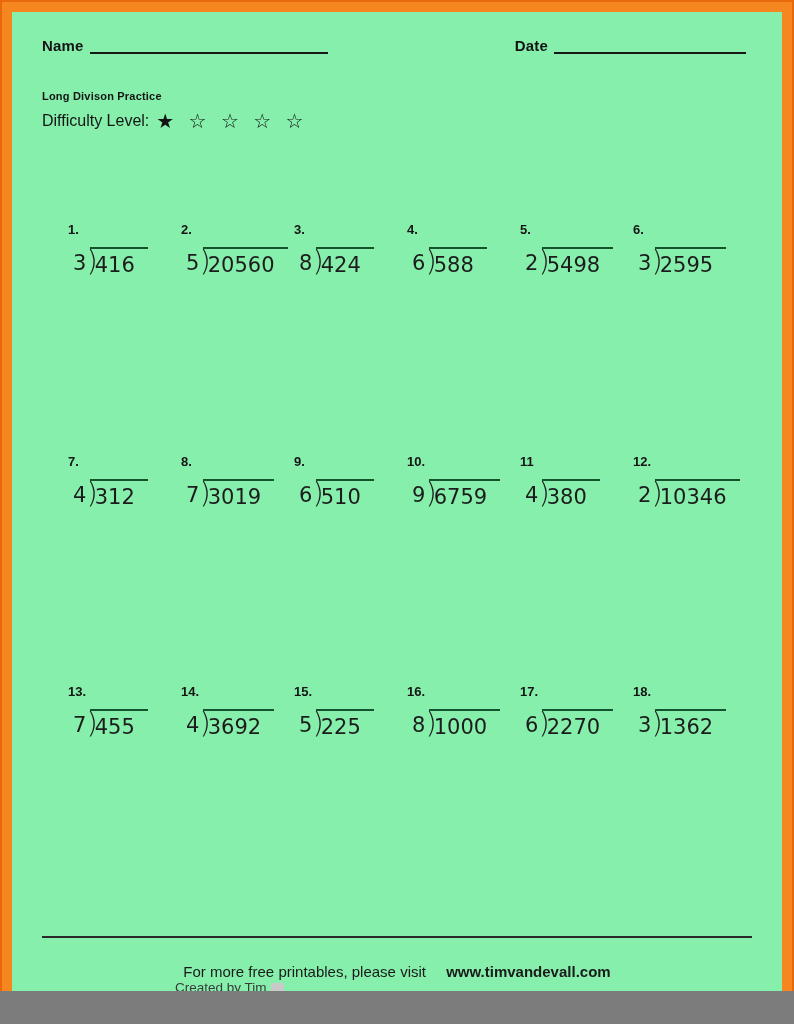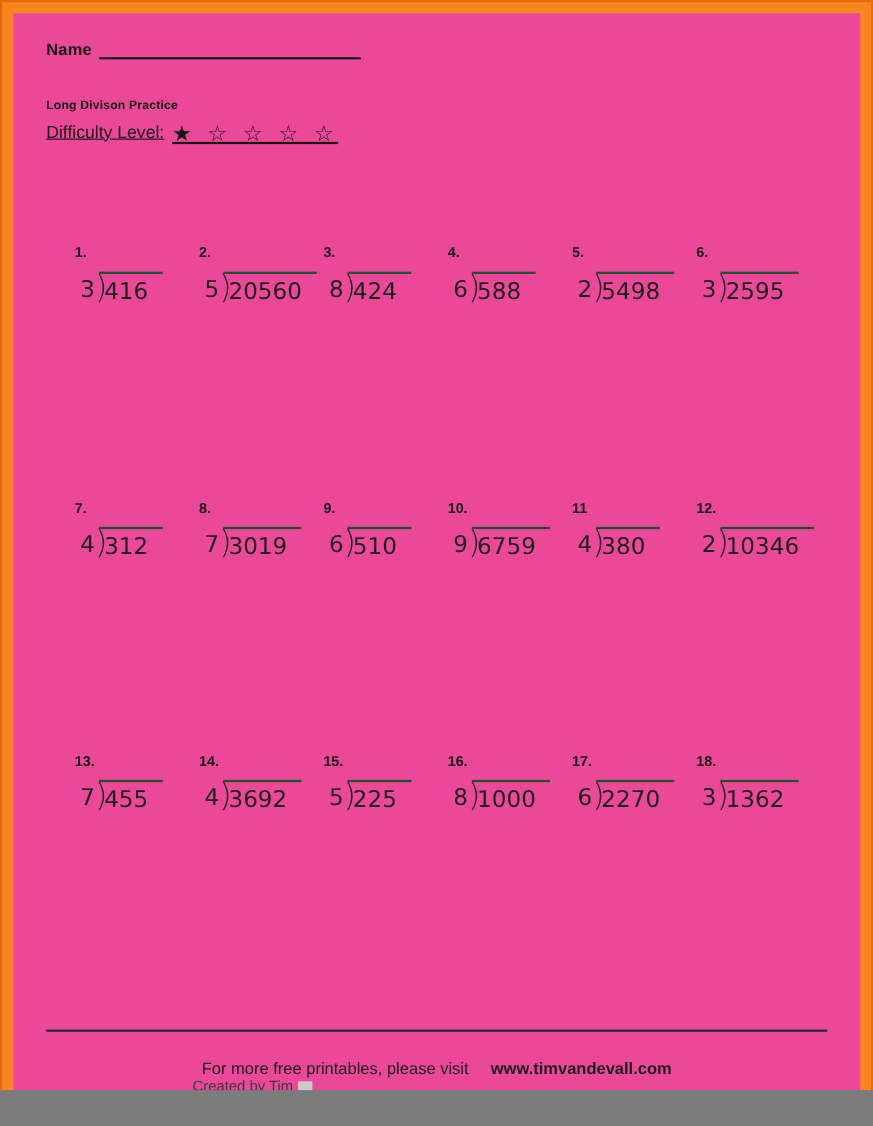--- a/index.html
+++ b/index.html
@@ -6,21 +6,21 @@
   html, body { background: #ffffff; }
   body {
     width: 794px; height: 1024px;
     font-family: "Liberation Sans", sans-serif;
     color: #141414;
     overflow: hidden;
   }
   .page {
     position: relative;
     width: 794px; height: 1024px;
-    background: #ec4899;
+    background: #86efac;
     box-shadow: inset 0 0 0 2px #e8680c, inset 0 0 0 12px #f6861f;
   }
 
   
   .header-row {
     position: absolute; top: 36px; left: 42px; right: 48px;
     display: flex; justify-content: space-between; align-items: flex-end;
     font-size: 15px; font-weight: bold;
   }
   .blank-field { display: flex; align-items: flex-end; }
@@ -33,21 +33,21 @@
   .name-rule { width: 238px; }
   .date-rule { width: 192px; }
 
   
   .title {
     position: absolute; top: 90px; left: 42px;
     font-size: 11px; font-weight: bold; letter-spacing: 0.2px;
   }
   .difficulty {
     position: absolute; top: 110px; left: 42px;
-    font-size: 16px; display: flex; align-items: center; text-decoration: underline;
+    font-size: 16px; display: flex; align-items: center;
   }
   .stars {
     font-family: "DejaVu Sans", sans-serif;
     font-size: 20px; letter-spacing: 4px;
     margin-left: 7px; line-height: 1; padding-top: 1px;
   }
 
   
   .directions {
     position: absolute; top: 152px; left: 42px; width: 665px;
@@ -118,20 +118,24 @@
 </head>
 <body>
 
 <div class="page">
 
   <div class="header-row">
     <div class="blank-field">
       <span class="lbl">Name</span>
       <span class="rule name-rule"></span>
     </div>
+    <div class="blank-field">
+      <span class="lbl">Date</span>
+      <span class="rule date-rule"></span>
+    </div>
   </div>
 
   <div class="title">Long Divison Practice</div>
   <div class="difficulty">
     <span>Difficulty Level:</span>
     <span class="stars">★ ☆ ☆ ☆ ☆</span>
   </div>
 
 
   <div class="problem-row row-1">

